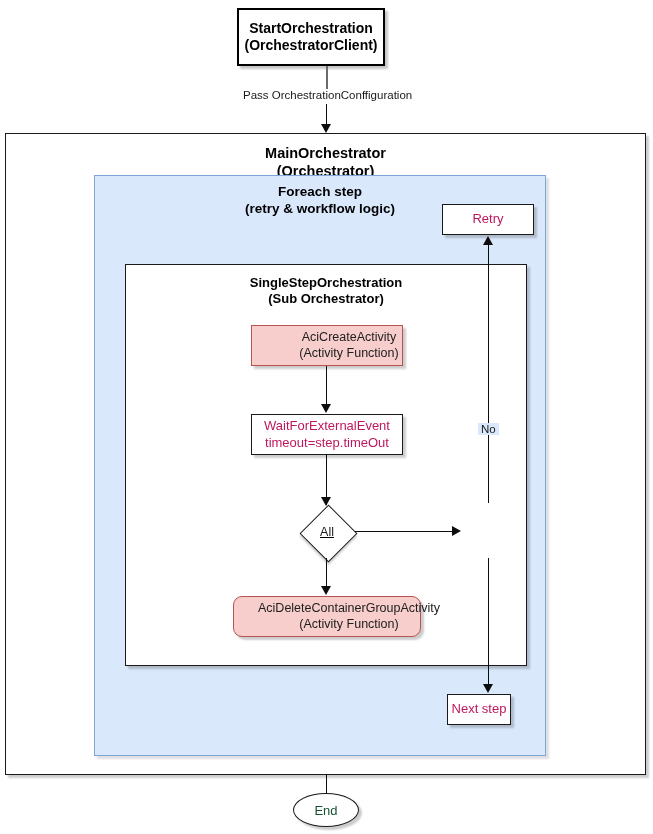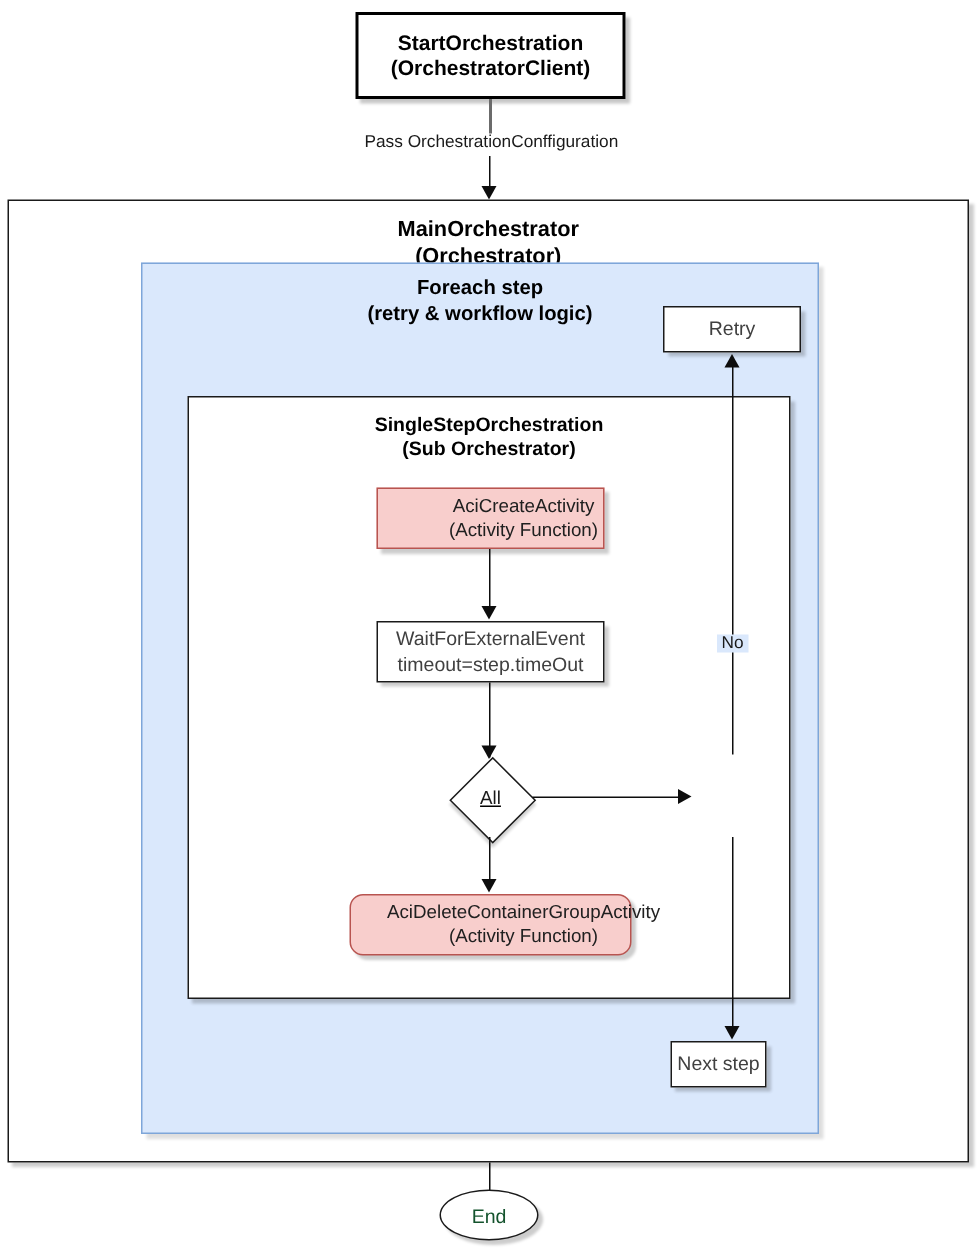--- a/index.html
+++ b/index.html
@@ -37,21 +37,21 @@
     border: 2px solid #000000;
     box-shadow: 3px 3px 2px rgba(0,0,0,0.22);
     font-size: 14px;
   }
 
   .box-plain {
     background: #ffffff;
     border: 1.6px solid #1a1a1a;
     box-shadow: 3px 3px 2px rgba(0,0,0,0.20);
     font-size: 13px;
-    color: #404040;
+    color: #be185d;
   }
 
   .box-pink {
     background: #f8cecc;
     border: 1.6px solid #b85450;
     box-shadow: 3px 3px 2px rgba(0,0,0,0.20);
     font-size: 12.5px;
     color: #202020;
     padding-left: 44px;
   }
@@ -169,21 +169,21 @@
     white-space: nowrap;
   }
   .edge-label.on-blue { background: #dae8fc; }
   .edge-label.on-white { background: #ffffff; }
 </style>
 </head>
 <body>
 
 <div id="canvas">
 
-  <div class="node box-white" style="left:237px; top:8px; width:180px; height:58px;">
+  <div class="node box-white" style="left:237px; top:8px; width:148px; height:58px;">
     <span style="font-weight:bold;">StartOrchestration</span>
     <span style="font-weight:bold;">(OrchestratorClient)</span>
   </div>
 
   <div class="edge-v thick" style="left:326px; top:66px; height:28px;"></div>
   <div class="edge-label on-white" style="left:240px; top:89px;">Pass OrchestrationConffiguration</div>
   <div class="edge-v" style="left:326px; top:104px; height:22px;"></div>
   <div class="arrow-down" style="left:321px; top:124px;"></div>
 
   <div class="container-box" style="left:5px; top:133px; width:641px; height:642px;">

